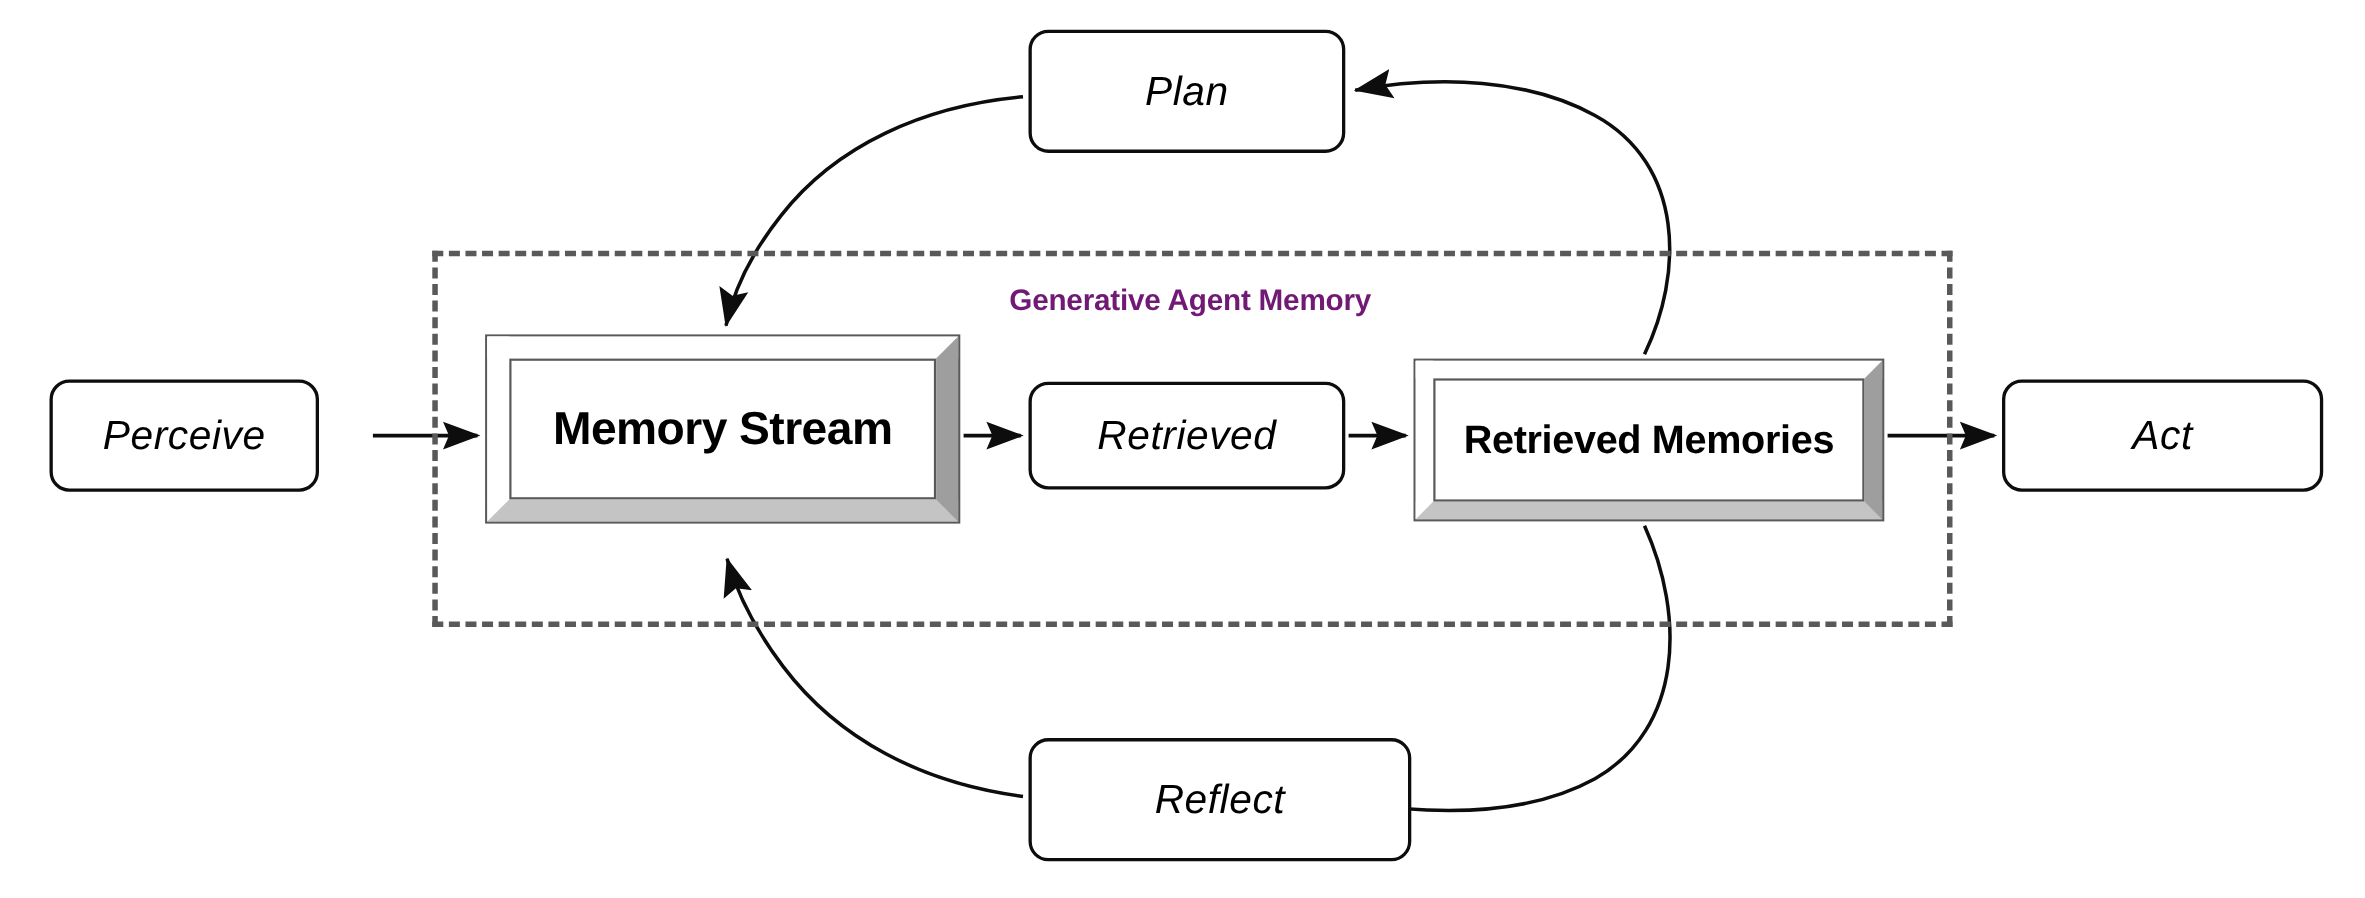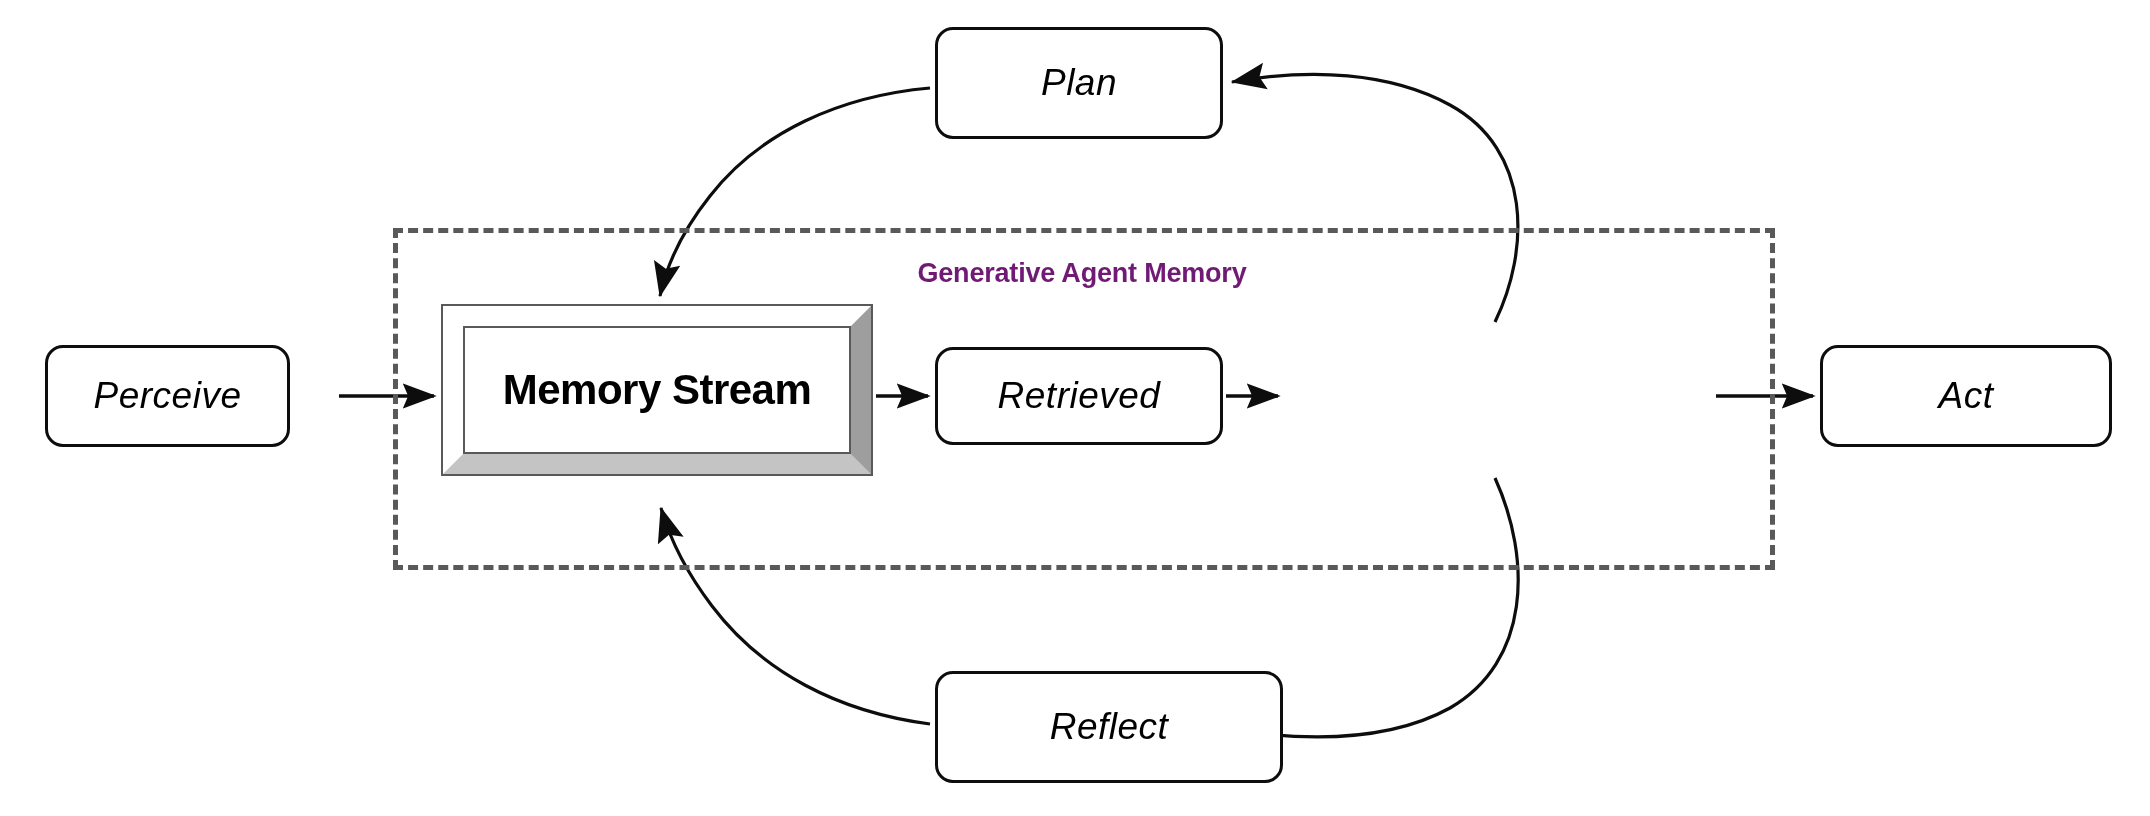--- a/index.html
+++ b/index.html
@@ -192,20 +192,26 @@
     <div class="bevel-frame"></div>
     <div class="bevel-inner">
       <span>Memory Stream</span>
     </div>
   </div>
 
   <div class="rbox" id="node-retrieve">
     <span>Retrieved</span>
   </div>
 
+  <div class="bevel-outer" id="node-retrievedmemories">
+    <div class="bevel-frame"></div>
+    <div class="bevel-inner">
+      <span>Retrieved Memories</span>
+    </div>
+  </div>
 
   <div class="rbox" id="node-plan">
     <span>Plan</span>
   </div>
 
   <div class="rbox" id="node-act">
     <span>Act</span>
   </div>
 
   <div class="rbox" id="node-reflect">

